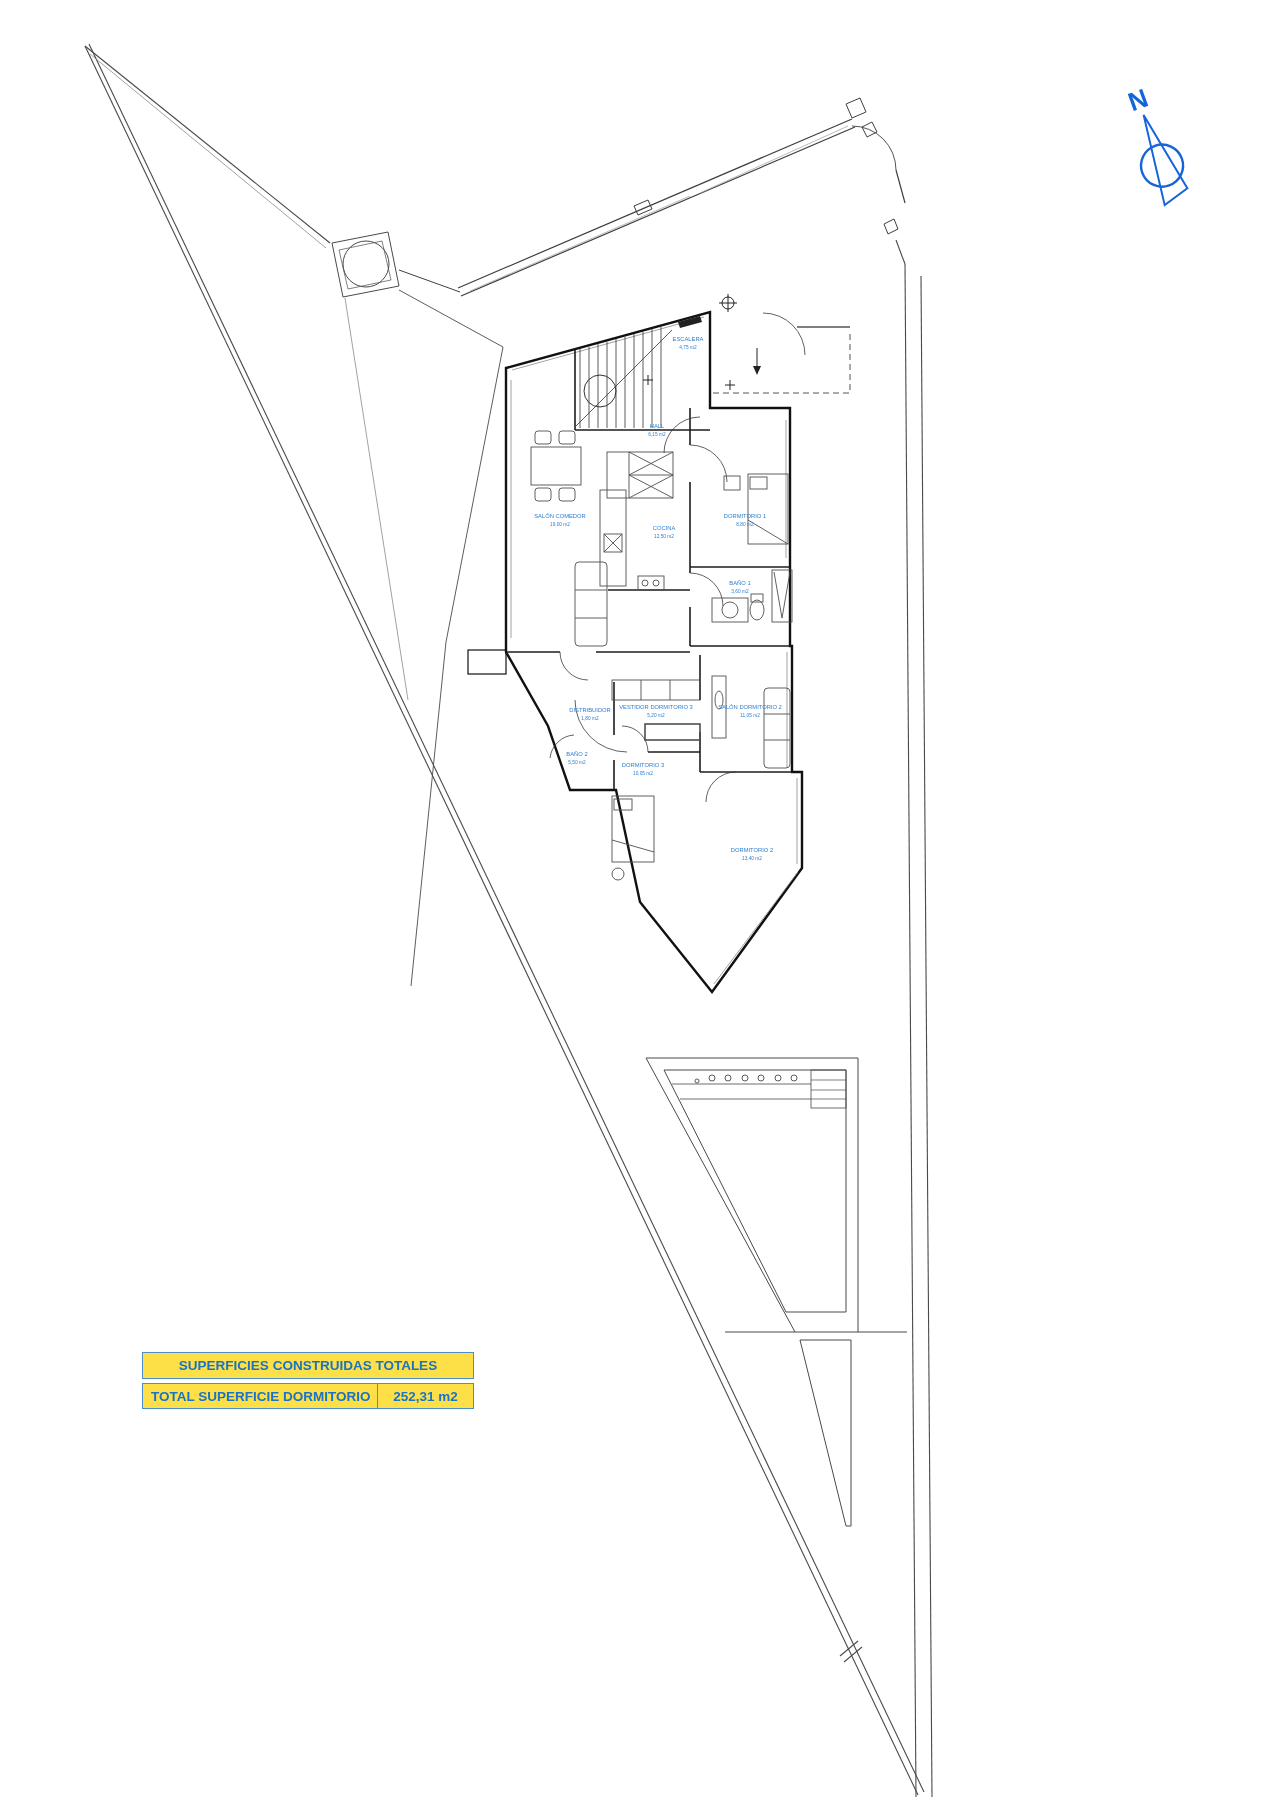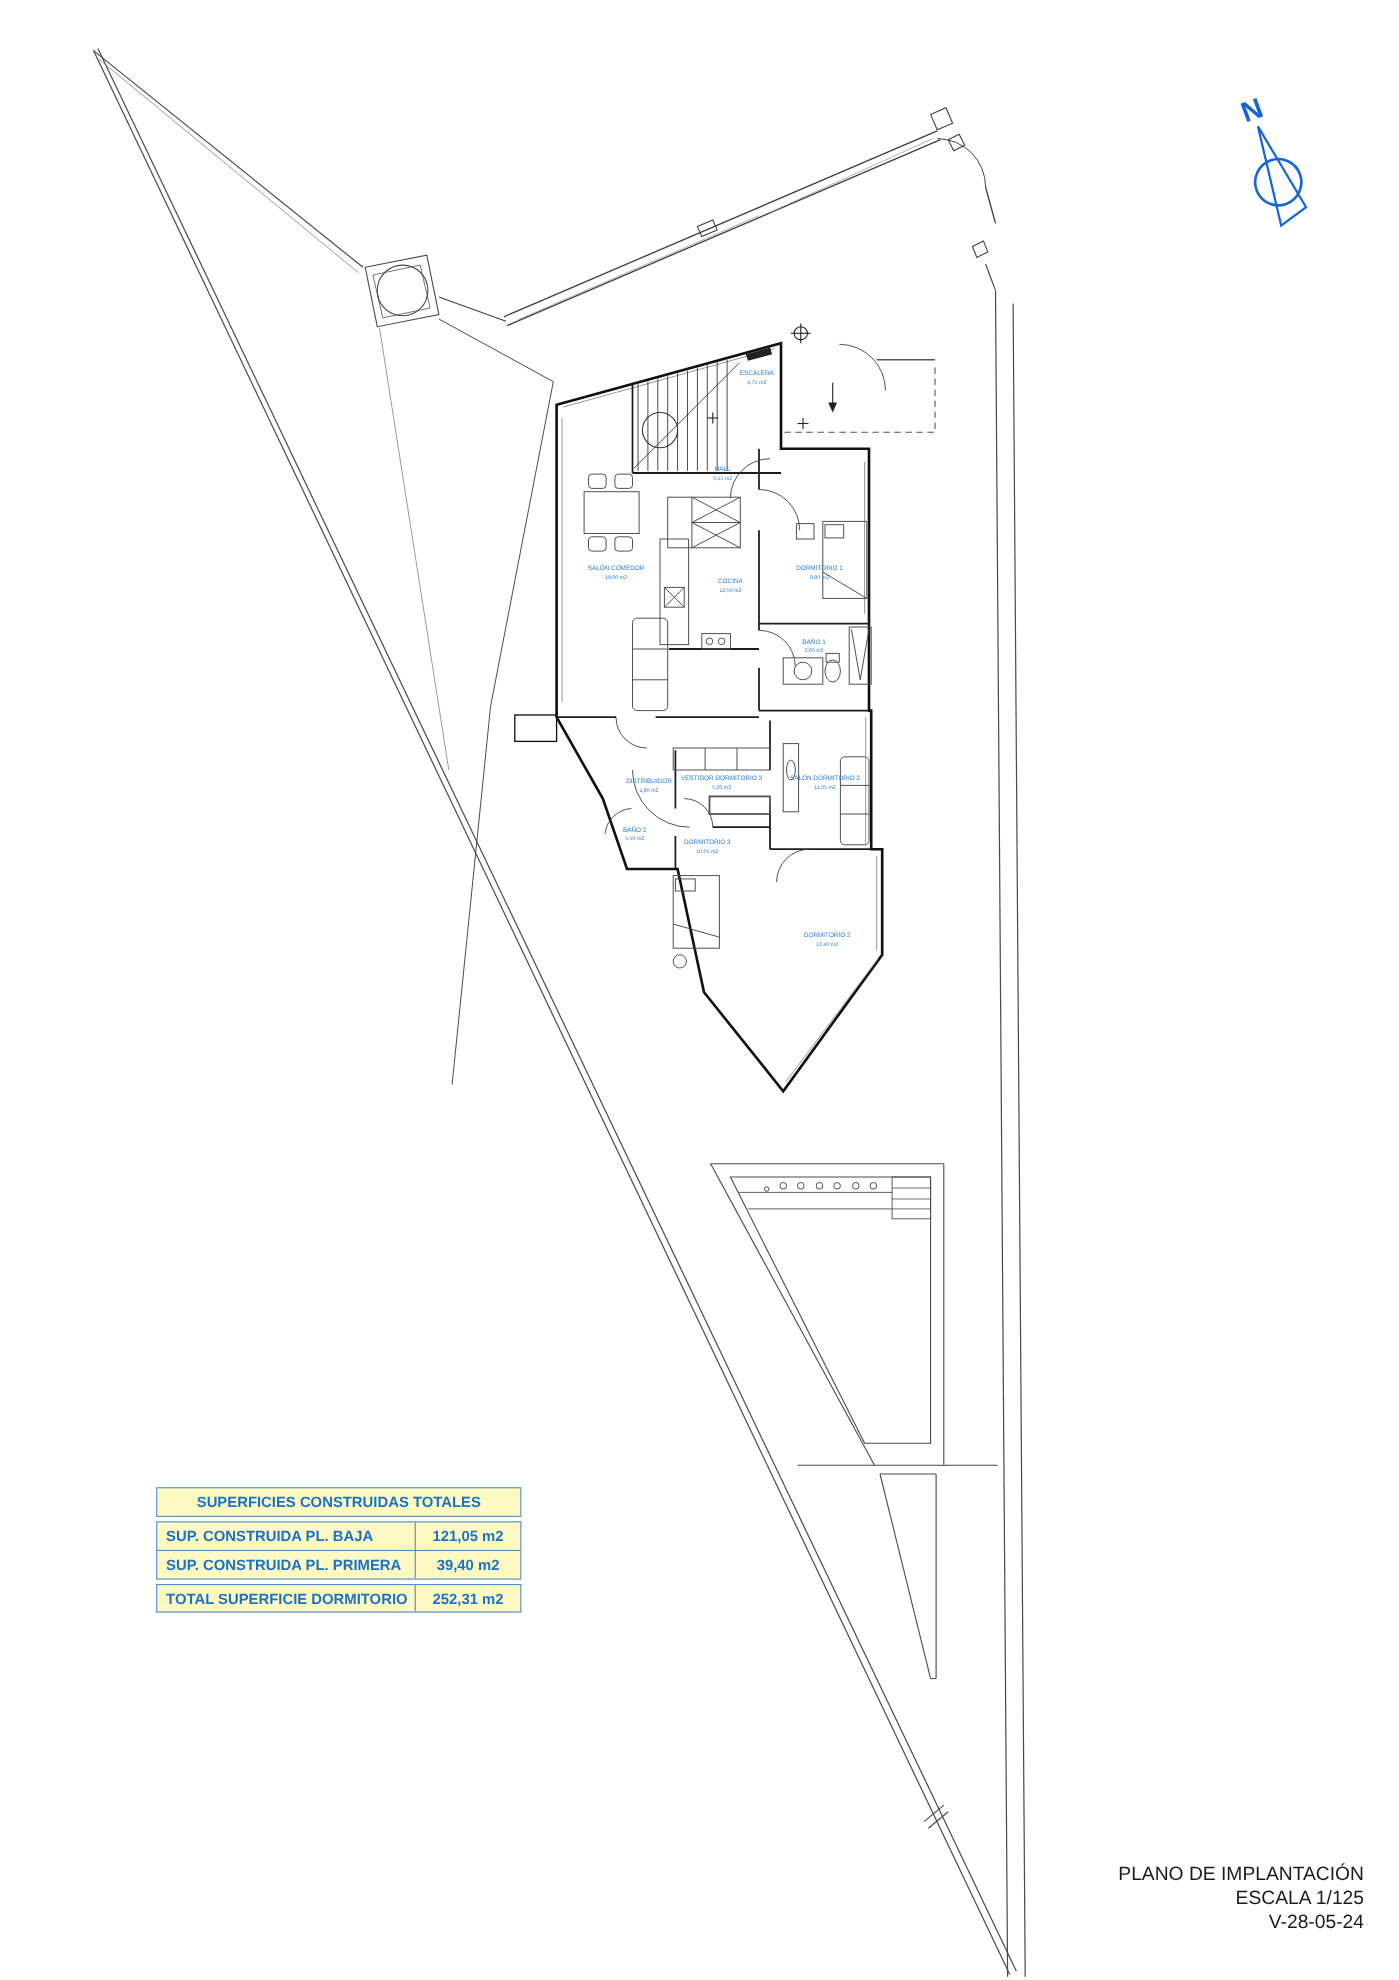--- a/index.html
+++ b/index.html
@@ -6,21 +6,21 @@
   #page{position:relative;width:1272px;height:1800px;background:#ffffff;overflow:hidden;
         font-family:"Liberation Sans", sans-serif;}
   svg{position:absolute;left:0;top:0;}
   .room-name{font-family:"Liberation Sans",sans-serif;font-size:5.8px;fill:#2e7fd0;text-anchor:middle;}
   .room-area{font-family:"Liberation Sans",sans-serif;font-size:4.8px;fill:#2e7fd0;text-anchor:middle;}
   .north-n{font-family:"Liberation Sans",sans-serif;font-size:26px;font-weight:bold;fill:#1565d8;text-anchor:middle;}
 
   
   .areas-table{position:absolute;left:142px;top:1352px;width:332px;color:#1a73c4;
                font-weight:bold;font-size:13.5px;}
-  .tbox{border:1.6px solid #4a8ecd;background:#fef9c3;box-sizing:border-box;}
+  .tbox{border:1.6px solid #4a8ecd;background:#fde047;box-sizing:border-box;}
   .t-head{height:27px;display:flex;align-items:center;justify-content:center;margin-bottom:4px;}
   .t-rows{margin-bottom:4px;}
   .t-row{display:flex;height:25px;align-items:center;}
   .t-row + .t-row{border-top:1.4px solid #4a8ecd;}
   .t-label{width:234px;padding-left:8px;box-sizing:border-box;}
   .t-value{flex:1;text-align:center;border-left:1.4px solid #4a8ecd;align-self:stretch;
            display:flex;align-items:center;justify-content:center;}
   .t-total .t-row{height:24px;}
 
   
@@ -268,37 +268,22 @@
 
   <g transform="rotate(-20 1160 160)" stroke="#1565d8" fill="none" stroke-width="2.4">
     <circle cx="1160" cy="166" r="21"></circle>
     <polygon points="1160,112 1149,204 1176,196" stroke-width="2"></polygon>
     <text class="north-n" x="1160" y="105" stroke="none">N</text>
   </g>
 </svg>
 
 <div class="areas-table">
   <div class="tbox t-head">SUPERFICIES CONSTRUIDAS TOTALES</div>
-  <div class="tbox t-rows">
-    <div class="t-row">
-      <span class="t-label">SUP. CONSTRUIDA PL. BAJA</span>
-      <span class="t-value">121,05 m2</span>
-    </div>
-    <div class="t-row">
-      <span class="t-label">SUP. CONSTRUIDA PL. PRIMERA</span>
-      <span class="t-value">39,40 m2</span>
-    </div>
-  </div>
   <div class="tbox t-total">
     <div class="t-row">
       <span class="t-label">TOTAL SUPERFICIE DORMITORIO</span>
       <span class="t-value">252,31 m2</span>
     </div>
   </div>
 </div>
 
-<div class="title-block">
-  <div>PLANO DE IMPLANTACIÓN</div>
-  <div>ESCALA 1/125</div>
-  <div>V-28-05-24</div>
+
 </div>
 
-</div>
-
 </body></html>

